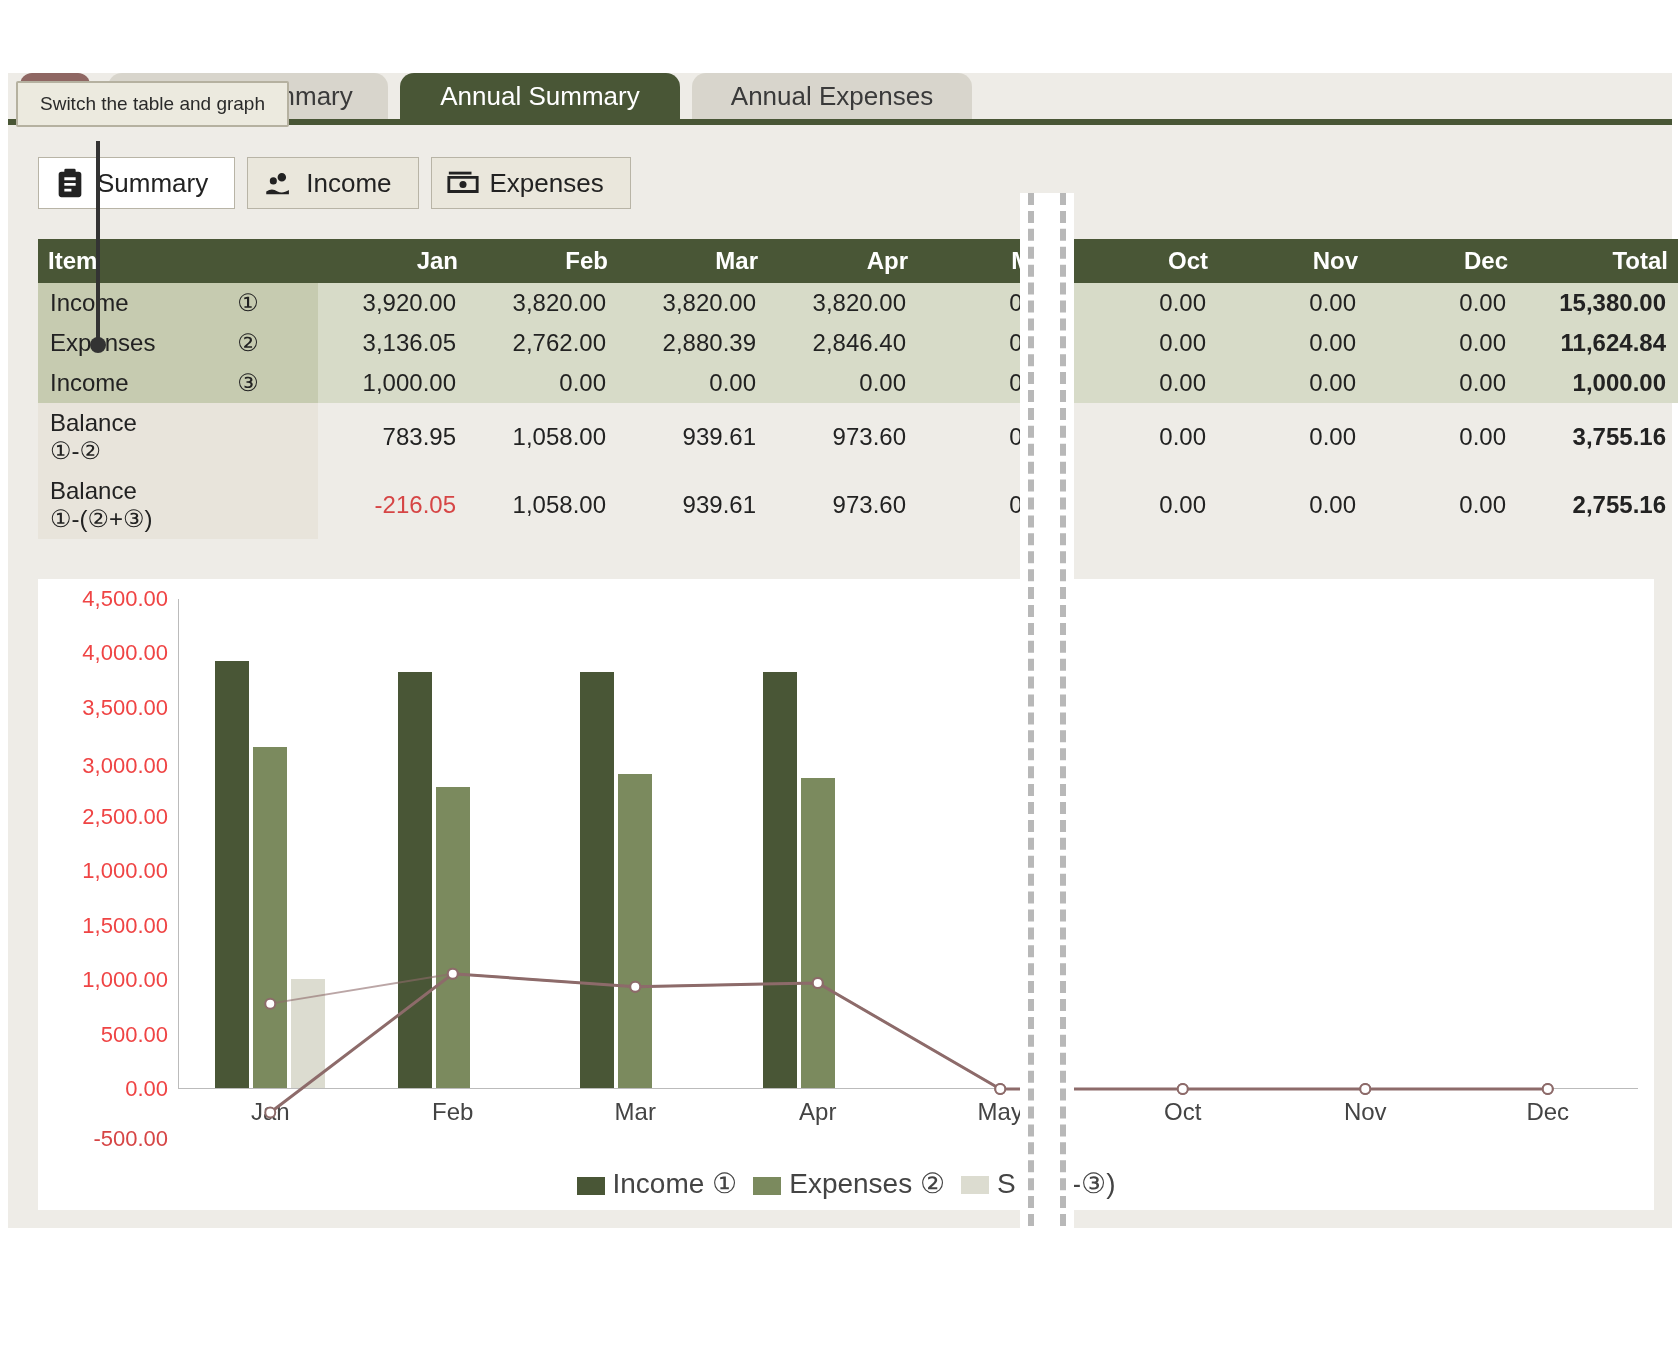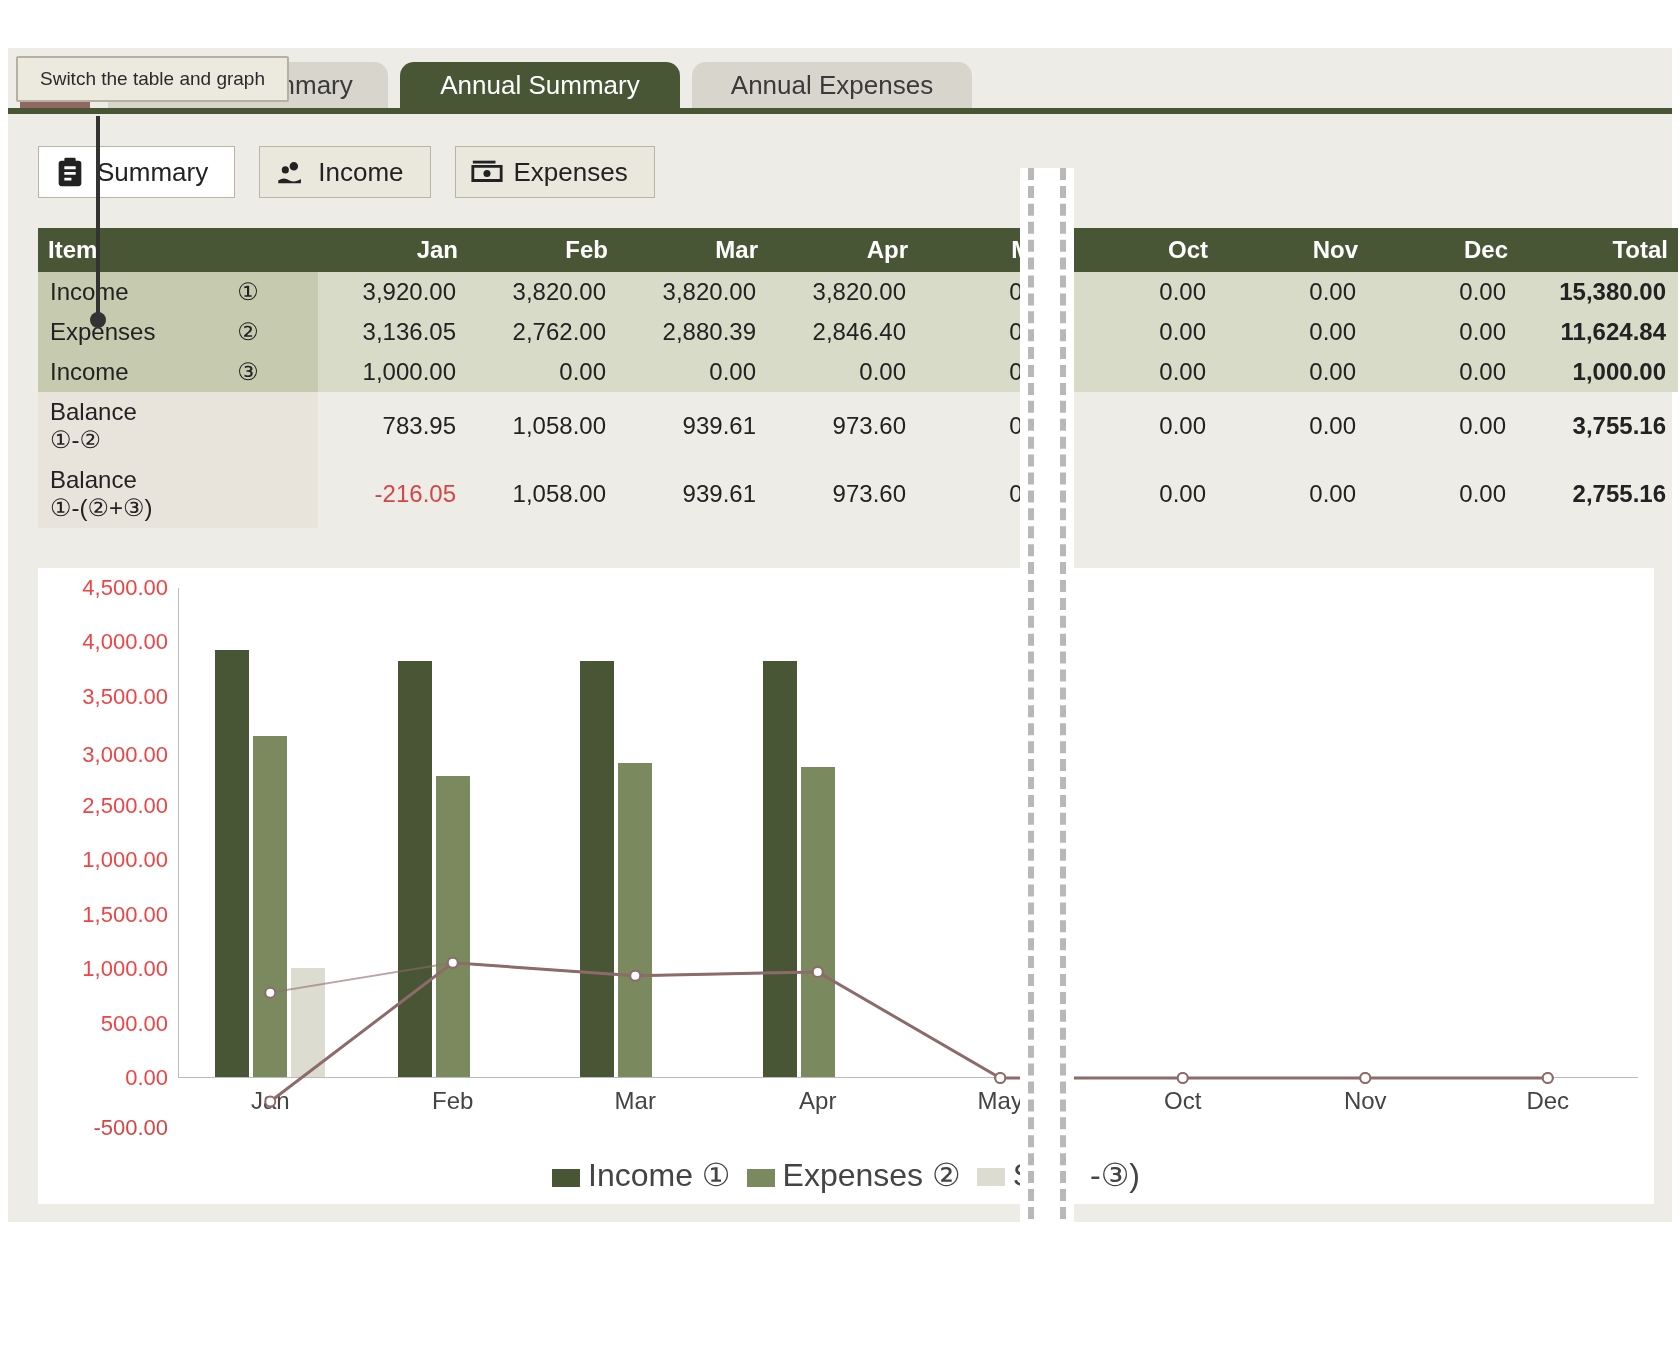--- a/index.html
+++ b/index.html
@@ -34,21 +34,21 @@
     position:absolute;left:96px;top:68px;width:4px;height:200px;
     background:#333;z-index:4;
   }
   .pointer-dot{
     position:absolute;left:90px;top:264px;width:16px;height:16px;
     border-radius:50%;background:#333;z-index:4;
   }
 
   
   .tab-strip{
-    position:relative;margin-top:48px;height:66px;
+    position:relative;margin-top:73px;height:52px;
     border-bottom:6px solid var(--dark-green);
     background:var(--bg);
   }
   .home-tab{
     position:absolute;left:12px;bottom:0;width:70px;height:46px;
     background:#8f6763;border-top-left-radius:12px;border-top-right-radius:12px;
     display:flex;align-items:center;justify-content:center;
   }
   .tab{
     position:absolute;bottom:0;height:46px;
@@ -59,21 +59,21 @@
   }
   .tab.active{background:var(--dark-green);color:#fff;}
   .tab1{left:100px;width:280px;}
   .tab2{left:392px;width:280px;}
   .tab3{left:684px;width:280px;}
 
   
   .panel{background:var(--bg);padding:32px 18px 18px 30px;}
 
   
-  .subtabs{display:flex;gap:24px;margin-bottom:30px;}
+  .subtabs{display:flex;gap:12px;margin-bottom:30px;}
   .subtab{
     display:flex;align-items:center;gap:10px;
     border:1px solid #b8b4a6;background:#eae7dc;
     font-size:26px;padding:8px 26px 8px 14px;color:#222;
   }
   .subtab.active{background:#fff;}
   .subtab svg{width:34px;height:34px;}
 
   
   .table-wrap{position:relative;}
@@ -102,21 +102,21 @@
   .ytick.neg{color:var(--red);}
   .plot{position:absolute;left:0;top:0;right:0;bottom:70px;
         border-left:1px solid #bbb;border-bottom:1px solid #bbb;}
   .bar{position:absolute;bottom:0;width:34px;}
   .bar.s1{background:var(--dark-green);}
   .bar.s2{background:var(--mid-green);}
   .bar.s3{background:#dcdcd0;}
   .xlabel{position:absolute;bottom:-38px;font-size:24px;color:#444;
           transform:translateX(-50%);}
   .legend{display:flex;gap:16px;justify-content:center;align-items:center;
-          font-size:32px;color:#444;margin-top:8px;}
+          font-size:28px;color:#444;margin-top:8px;}
   .chip{width:28px;height:18px;display:inline-block;margin-right:8px;vertical-align:middle;}
   .chip.c1{background:var(--dark-green);}
   .chip.c2{background:var(--mid-green);}
   .chip.c3{background:#dcdcd0;}
   svg.overlay{position:absolute;left:0;top:0;}
 
   
   .elide{
     position:absolute;left:1020px;top:120px;width:54px;height:1230px;z-index:9;
     background:#fff;

